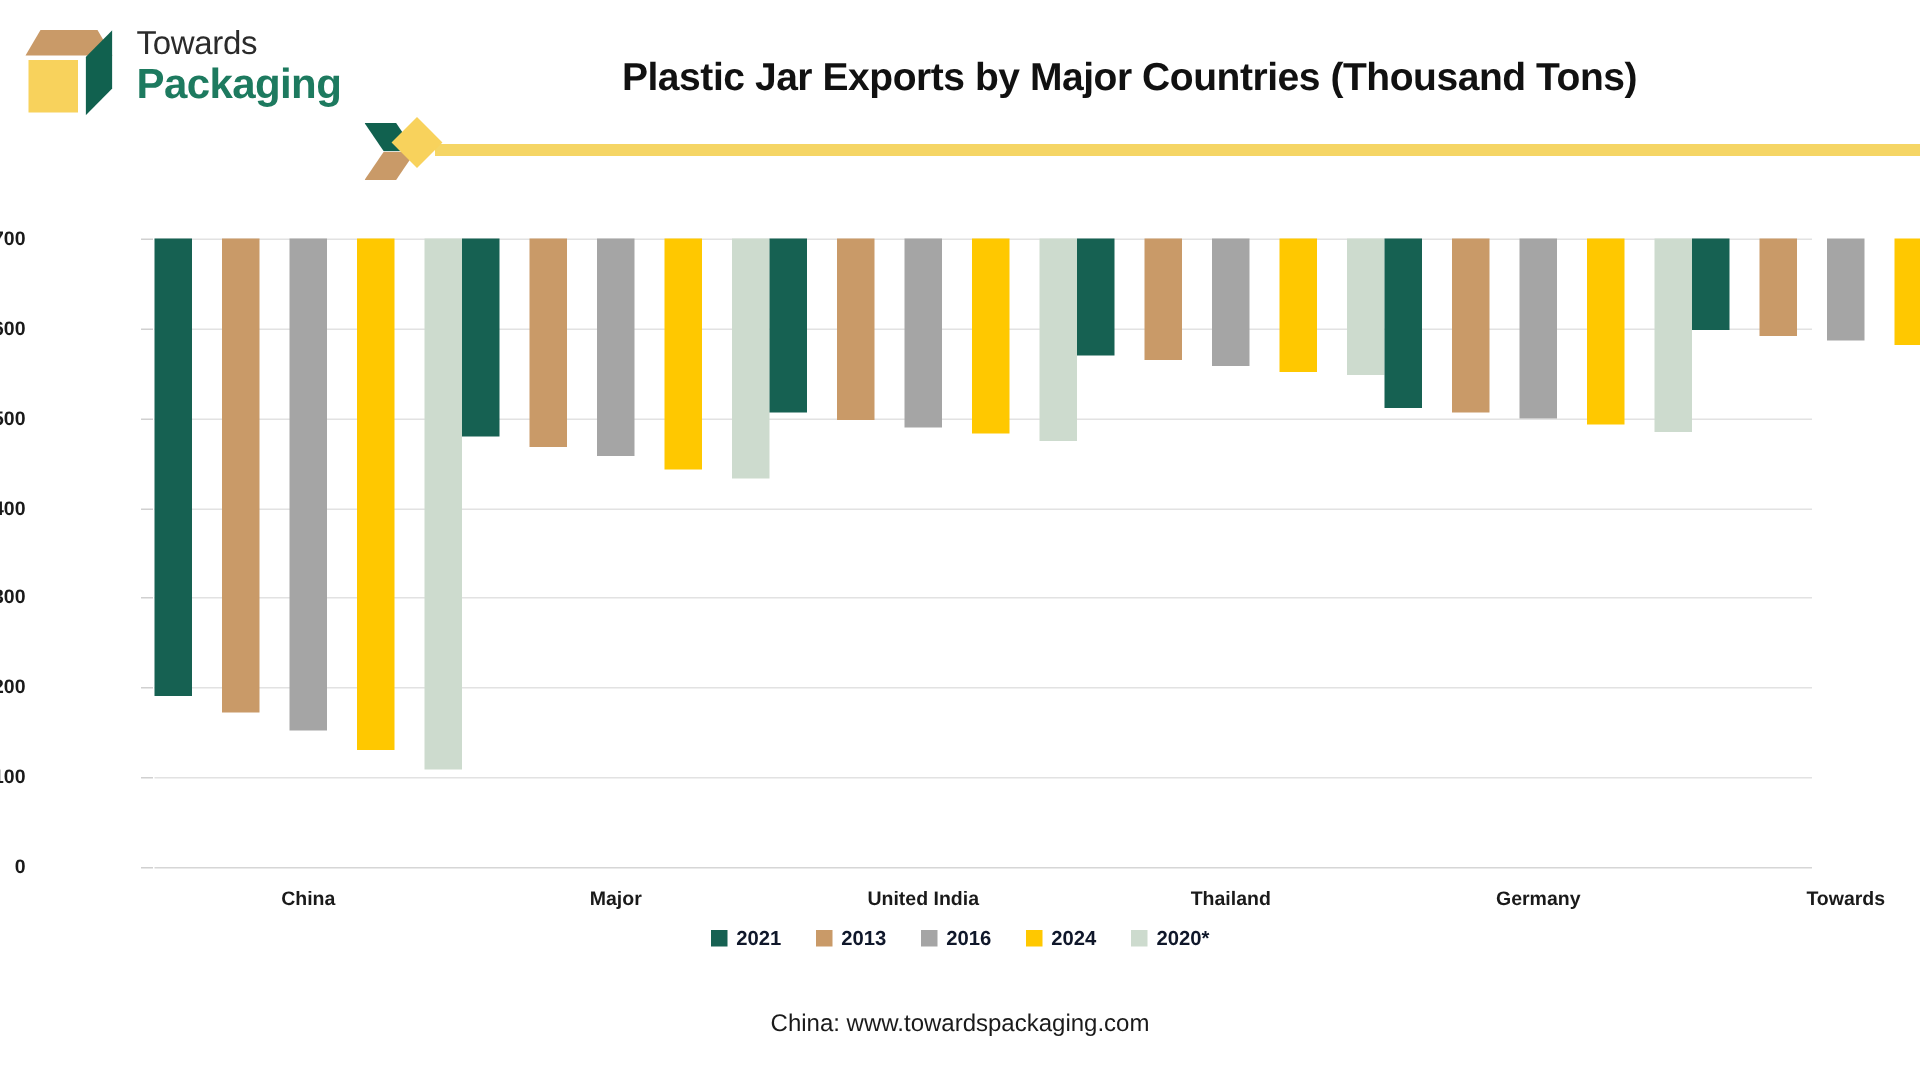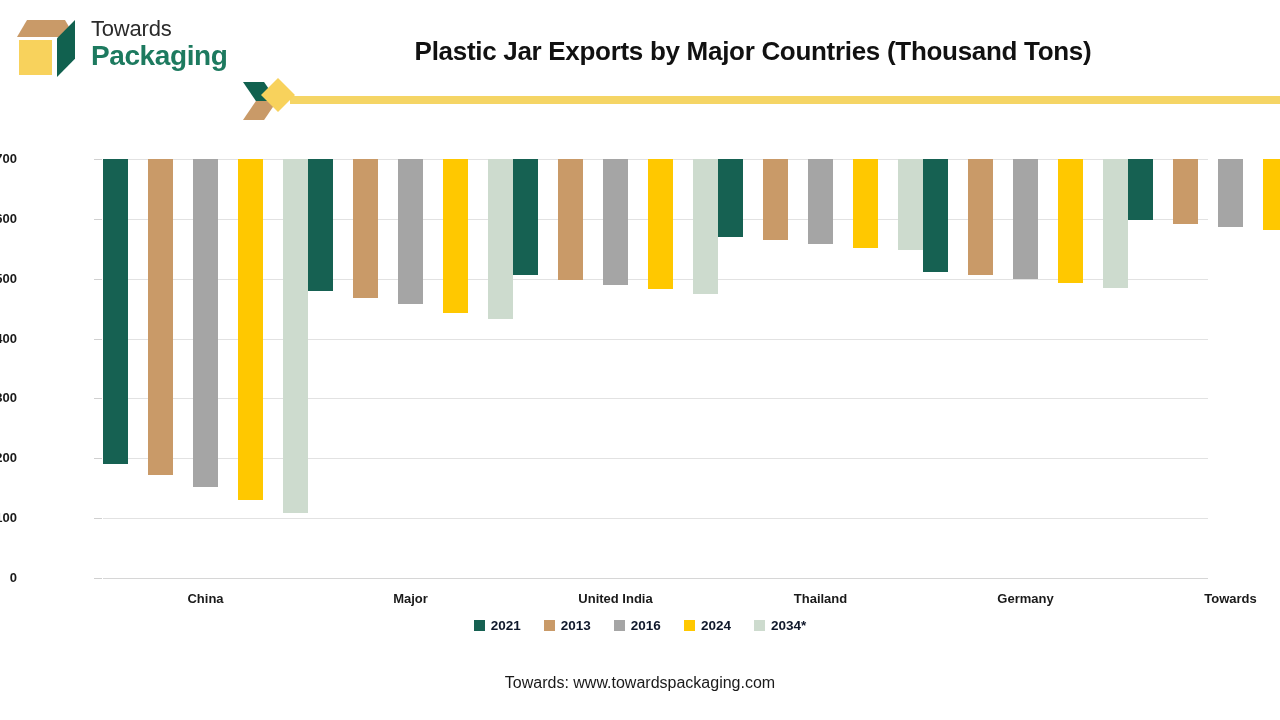--- a/index.html
+++ b/index.html
@@ -373,17 +373,17 @@
     <div class="legend-item">
       <span class="legend-swatch" style="background: rgb(165, 165, 165);"></span>
       <span class="legend-label">2016</span>
     </div>
     <div class="legend-item">
       <span class="legend-swatch" style="background: rgb(255, 200, 0);"></span>
       <span class="legend-label">2024</span>
     </div>
     <div class="legend-item">
       <span class="legend-swatch" style="background: rgb(205, 219, 206);"></span>
-      <span class="legend-label">2034*</span>
+      <span class="legend-label">2020*</span>
     </div>
   </div>
 
-<div class="source">Towards: www.towardspackaging.com</div>
+<div class="source">China: www.towardspackaging.com</div>
 
 </body></html>

